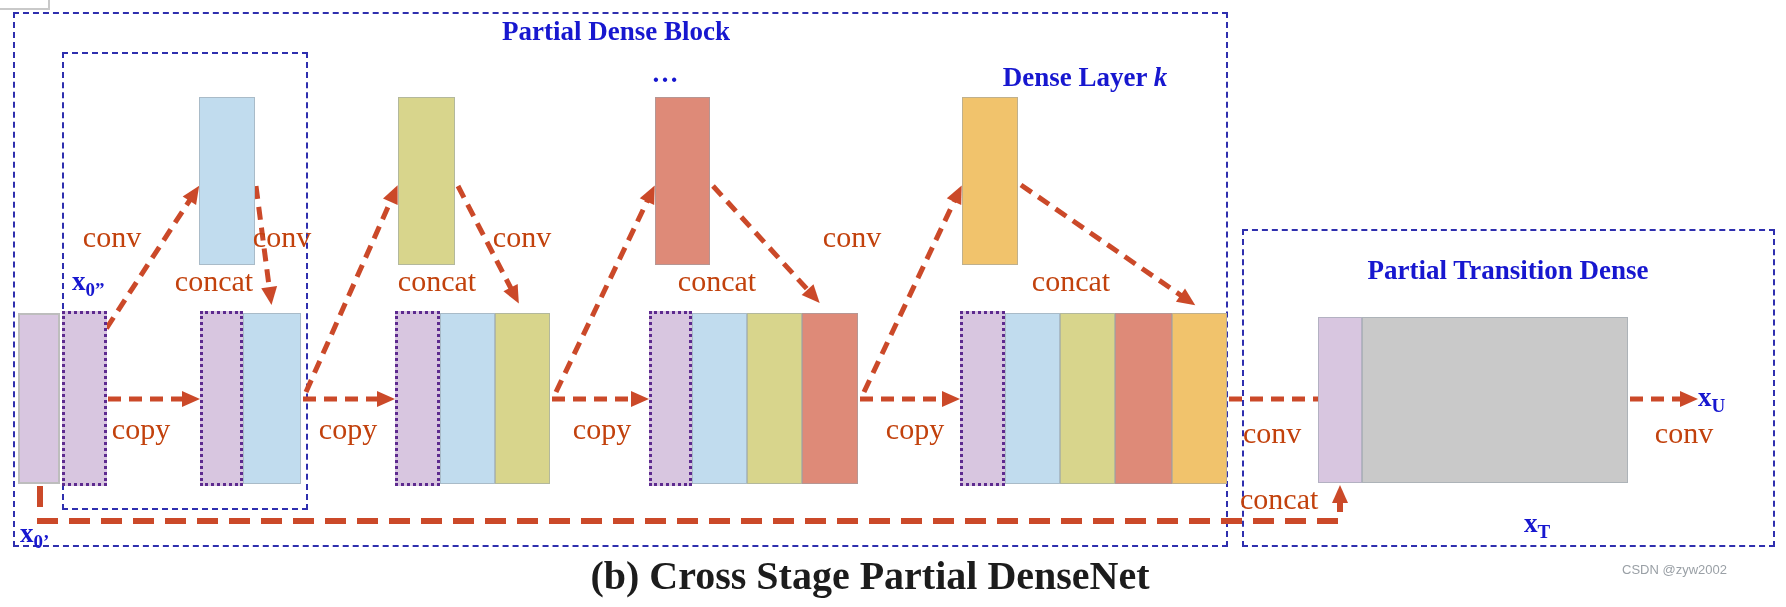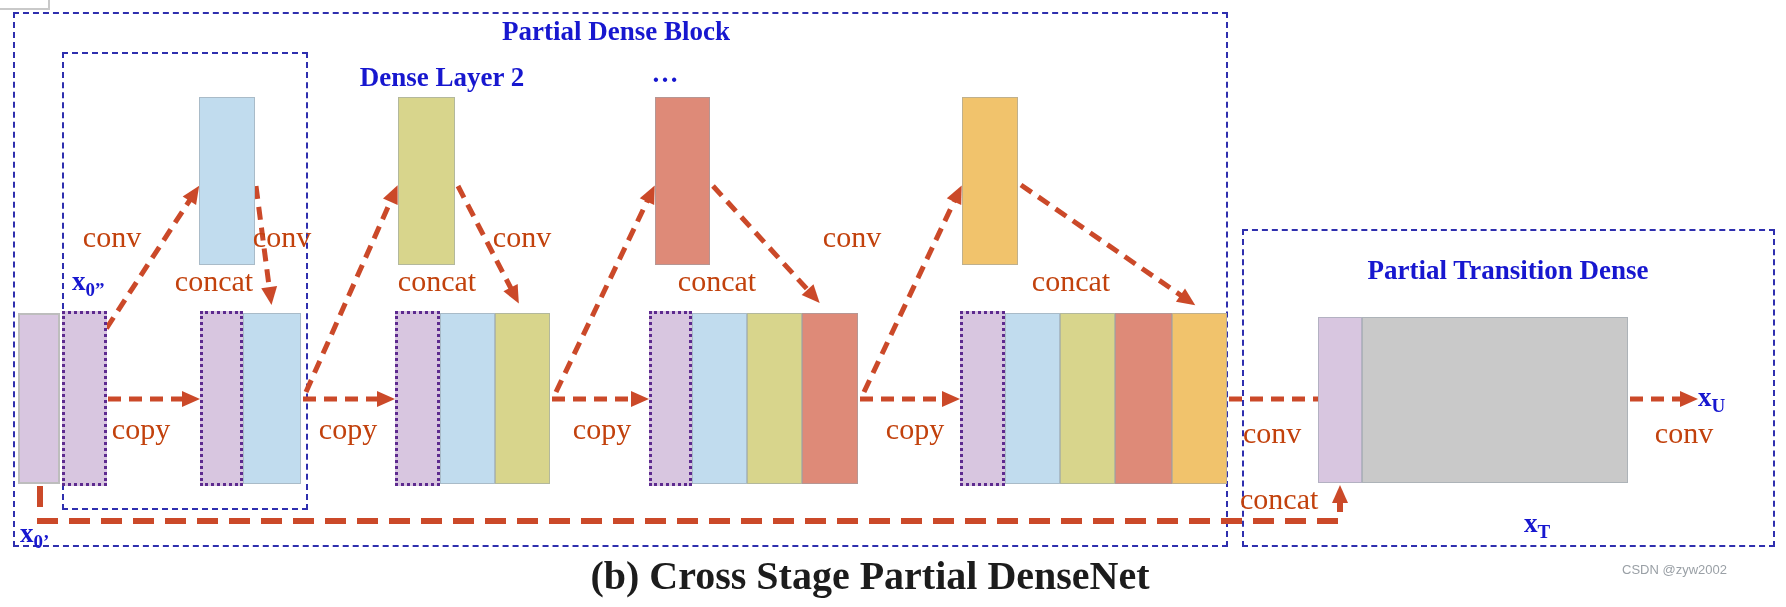--- a/index.html
+++ b/index.html
@@ -116,22 +116,22 @@
     <div class="strip" style="background: rgb(193, 220, 238); left: 692px; top: 313px; width: 55px; height: 171px;"></div>
     <div class="strip" style="background: rgb(216, 213, 140); left: 747px; top: 313px; width: 55px; height: 171px;"></div>
     <div class="strip" style="background: rgb(222, 138, 120); left: 802px; top: 313px; width: 56px; height: 171px;"></div>
     <div class="strip dotted" style="background: rgb(216, 198, 224); left: 960px; top: 311px; width: 45px; height: 175px;"></div>
     <div class="strip" style="background: rgb(193, 220, 238); left: 1005px; top: 313px; width: 55px; height: 171px;"></div>
     <div class="strip" style="background: rgb(216, 213, 140); left: 1060px; top: 313px; width: 55px; height: 171px;"></div>
     <div class="strip" style="background: rgb(222, 138, 120); left: 1115px; top: 313px; width: 57px; height: 171px;"></div>
     <div class="strip" style="background: rgb(241, 195, 108); left: 1172px; top: 313px; width: 55px; height: 171px;"></div>
     <div class="strip" style="background: rgb(216, 198, 224); left: 1318px; top: 317px; width: 44px; height: 166px;"></div>
     <div class="strip" style="background: rgb(201, 201, 201); left: 1362px; top: 317px; width: 266px; height: 166px;"></div>
-    <div class="blue-title" style="left: 442px; top: 62px;"><span>Dense Layer 2</span></div>
     <div class="blue-title" style="left: 665px; top: 58px;"><span>…</span></div>
+    <div class="blue-title" style="left: 1085px; top: 62px;"><span>Dense Layer </span><i>k</i></div>
     <div class="op-label" style="left: 112px; top: 220px;">conv</div>
     <div class="op-label" style="left: 282px; top: 220px;">conv</div>
     <div class="op-label" style="left: 522px; top: 220px;">conv</div>
     <div class="op-label" style="left: 852px; top: 220px;">conv</div>
     <div class="op-label" style="left: 214px; top: 264px;">concat</div>
     <div class="op-label" style="left: 437px; top: 264px;">concat</div>
     <div class="op-label" style="left: 717px; top: 264px;">concat</div>
     <div class="op-label" style="left: 1071px; top: 264px;">concat</div>
     <div class="op-label" style="left: 141px; top: 412px;">copy</div>
     <div class="op-label" style="left: 348px; top: 412px;">copy</div>

